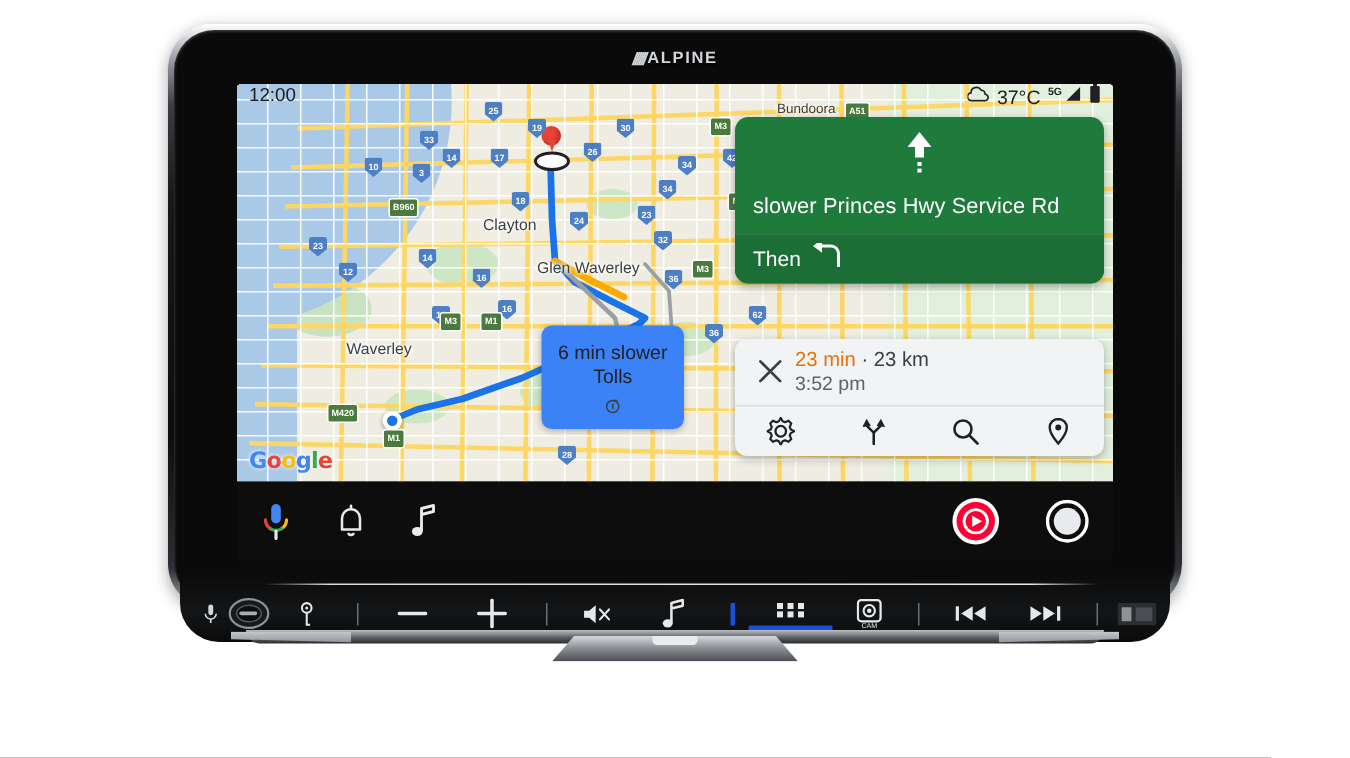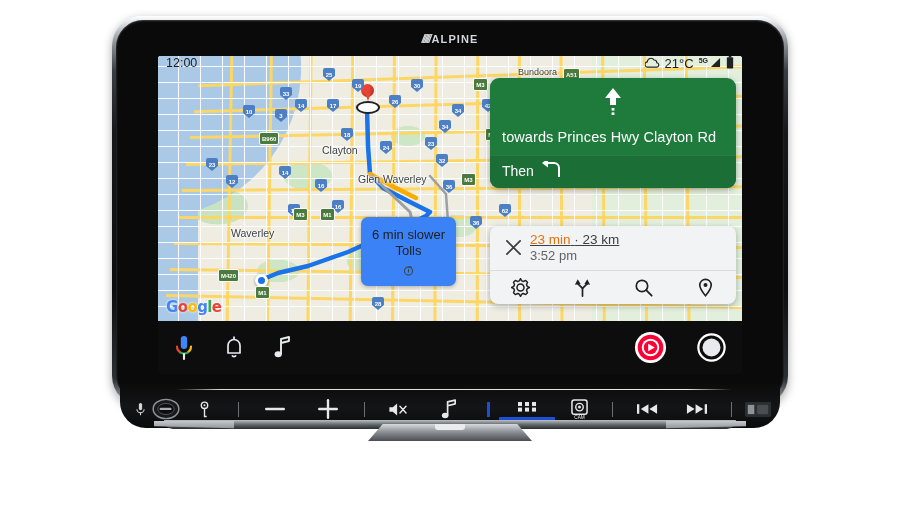--- a/index.html
+++ b/index.html
@@ -220,21 +220,21 @@
   
   #eta-card {
     position:absolute; right:6px; top:170px; width:246px;
     background:#f1f3f4; border-radius:8px 8px 8px 8px;
     box-shadow:0 2px 6px rgba(0,0,0,.28);
     overflow:hidden;
   }
   #eta-top { display:flex; align-items:center; padding:6px 10px 7px; }
   #eta-close { width:26px; flex:0 0 26px; display:flex; align-items:center; justify-content:center; }
   #eta-text { padding-left:4px; }
-  #eta-line1 { font-size:13.5px; color:#3c4043;text-decoration:underline; }
+  #eta-line1 { font-size:13.5px; color:#3c4043; }
   #eta-line1 .time { color:#e8710a; }
   #eta-line2 { font-size:13px; color:#5f6368; margin-top:1px; }
   #eta-actions {
     display:flex; border-top:1px solid #dadce0;
     height:34px; align-items:center;
   }
   #eta-actions > div { flex:1; display:flex; align-items:center; justify-content:center; }
 
   
   #navbar {
@@ -445,21 +445,21 @@
     </div>
 
     <div id="status-bar">
       <span class="clock">12:00</span>
       <span id="status-right">
         <span>
           <svg width="15" height="11" viewBox="0 0 24 18">
               <path d="M19 9.5a4.5 4.5 0 0 0-4.4-4.5 6 6 0 0 0-11.1 3A4.2 4.2 0 0 0 4.5 16.5h14a3.5 3.5 0 0 0 .5-7z" fill="none" stroke="#202124" stroke-width="1.8"></path>
             </svg>
         </span>
-        <span class="temp">21°C</span>
+        <span class="temp">37°C</span>
         <span class="net-5g">5G</span>
         <span style="margin-left:-3px;">
           <svg width="11" height="11" viewBox="0 0 12 12">
               <path d="M11 1 L11 11 L1 11 Z" fill="#202124"></path>
             </svg>
         </span>
         <span>
           <svg width="8" height="13" viewBox="0 0 8 14">
               <rect x="2.6" y="0" width="2.8" height="1.6" fill="#202124"></rect>
               <rect x="0.6" y="1.4" width="6.8" height="12" rx="1" fill="#202124"></rect>
@@ -470,21 +470,21 @@
 
     <div id="nav-card">
       <div class="main">
         <div class="arrow-wrap">
           <svg width="24" height="30" viewBox="0 0 24 30">
             <path d="M12 1 L4 11 L9 11 L9 18 L15 18 L15 11 L20 11 Z" fill="#ffffff"></path>
             <rect x="10.6" y="21" width="2.8" height="2.6" fill="#ffffff"></rect>
             <rect x="10.6" y="25.4" width="2.8" height="2.6" fill="#ffffff"></rect>
           </svg>
         </div>
-        <div class="instr">towards Princes Hwy Clayton Rd</div>
+        <div class="instr">slower Princes Hwy Service Rd</div>
       </div>
       <div class="then-row">
         <span>Then</span>
         <span>
           <svg width="22" height="17" viewBox="0 0 22 17">
             <path d="M18 16 L18 7 A5 5 0 0 0 13 2 L5 2" fill="none" stroke="#ffffff" stroke-width="2"></path>
             <path d="M7 -2.5 L1 2 L7 6.5 Z" fill="#ffffff" transform="translate(0,0)"></path>
           </svg>
         </span>
       </div>

